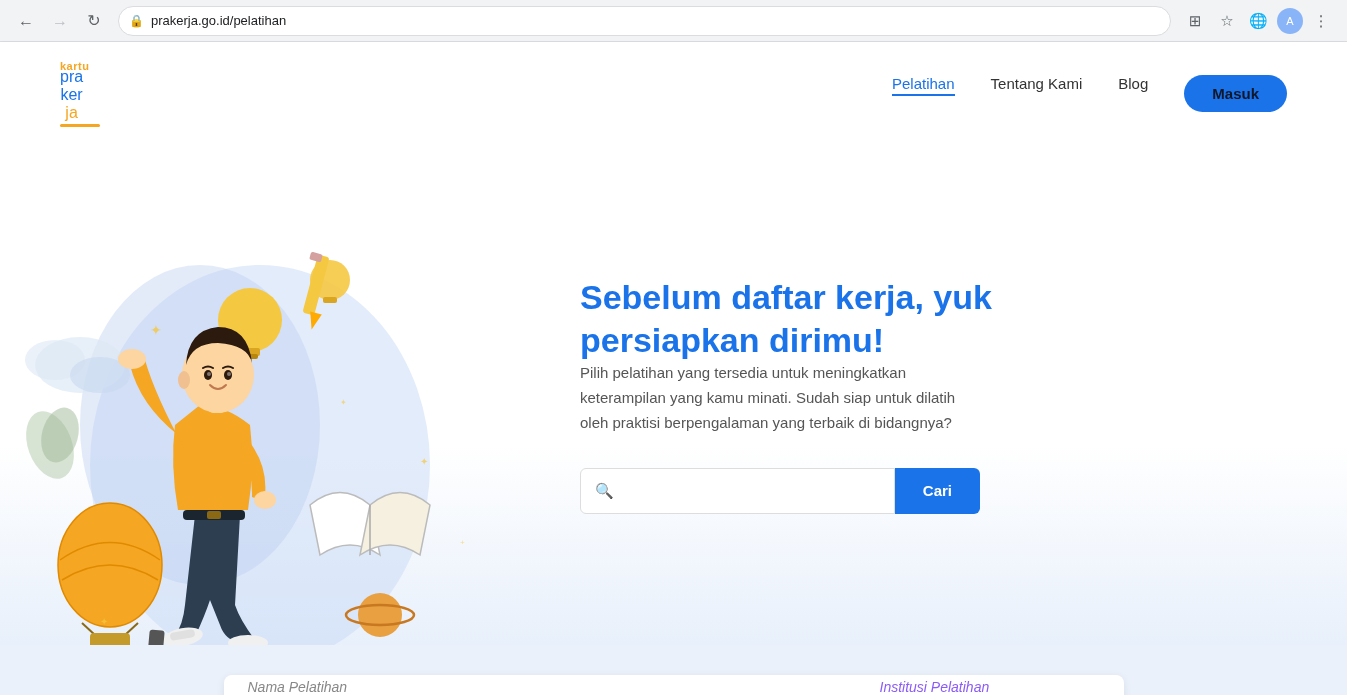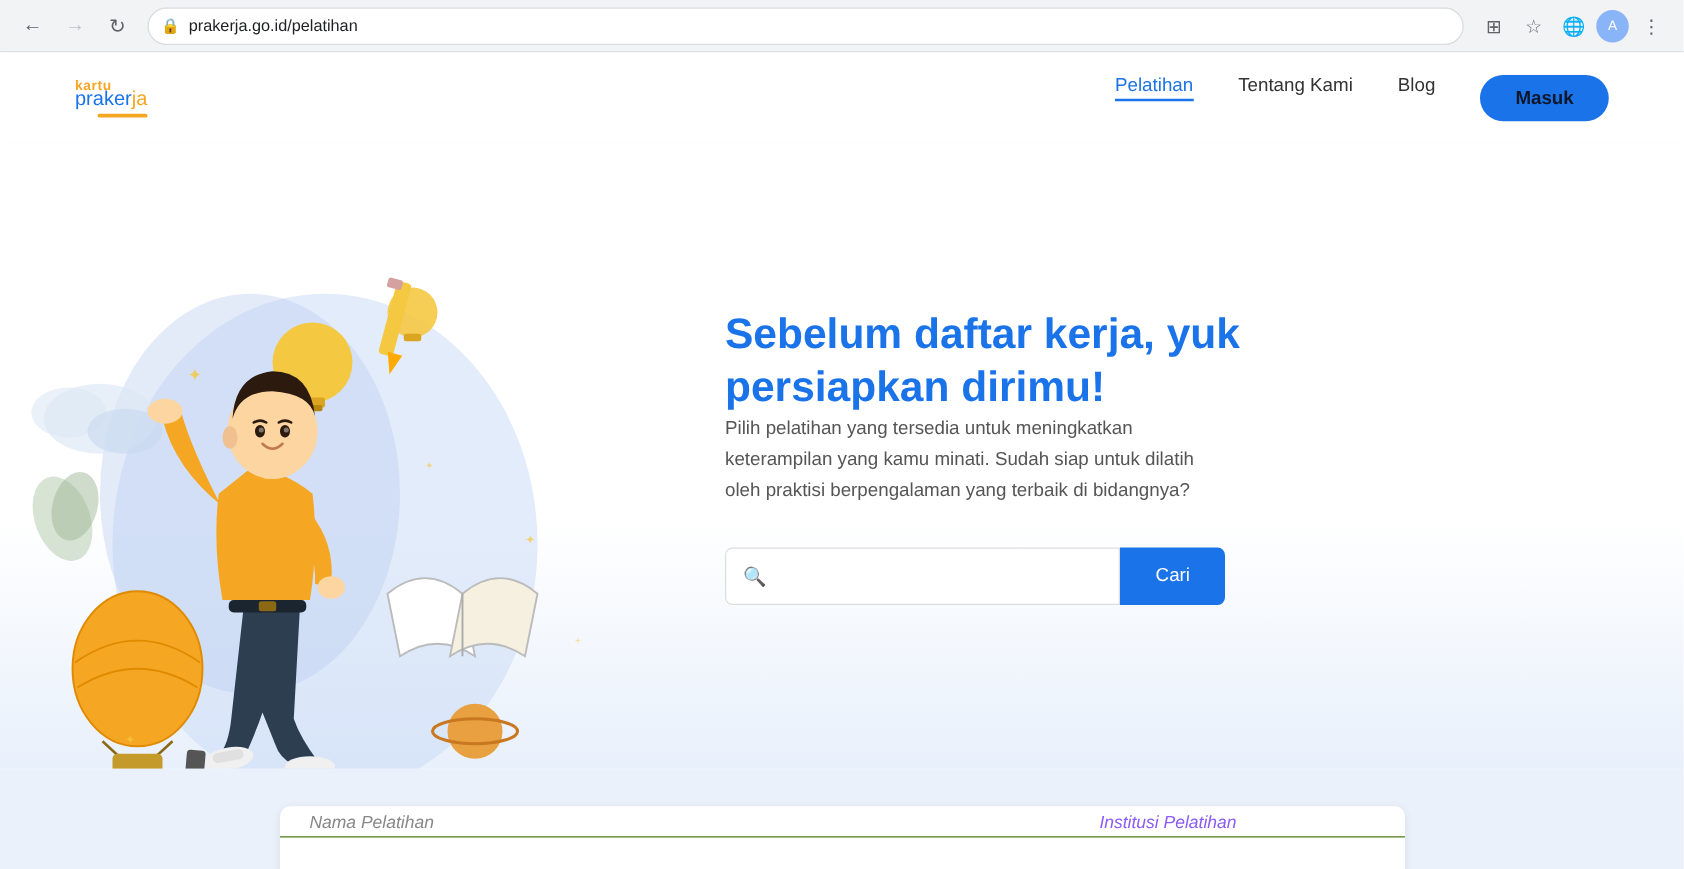--- a/index.html
+++ b/index.html
@@ -205,21 +205,21 @@
       background: transparent;
     }
     .btn-cari {
       background: #1a73e8;
       color: #fff;
       border: none;
       border-radius: 0 6px 6px 0;
       padding: 0 28px;
       height: 46px;
       font-size: 15px;
-      font-weight: 400;
+      font-weight: 700;
       cursor: pointer;
     }
 
     
     .bottom-section {
       background: #eaf1fb;
       padding: 30px 60px 40px;
       min-height: 155px;
     }
 
@@ -277,21 +277,21 @@
     <div class="profile-icon">A</div>
     <button class="action-btn">⋮</button>
   </div>
 </div>
 
 <div class="site-wrapper">
 
   <nav class="navbar">
     <div class="logo-wrapper">
       <span class="logo-kartu">kartu</span>
-      <div style="display:flex;align-items:center;">
+      <div style="display:flex;align-items:center;flex-direction:column;">
         <span class="logo-pra">pra</span>
           <span class="logo-ker">ker</span>
           <span class="logo-ja">ja</span>
       </div>
       <div class="logo-underline"></div>
     </div>
     <div class="nav-links">
       <a class="nav-link active">Pelatihan</a>
       <a class="nav-link">Tentang Kami</a>
       <a class="nav-link">Blog</a>

